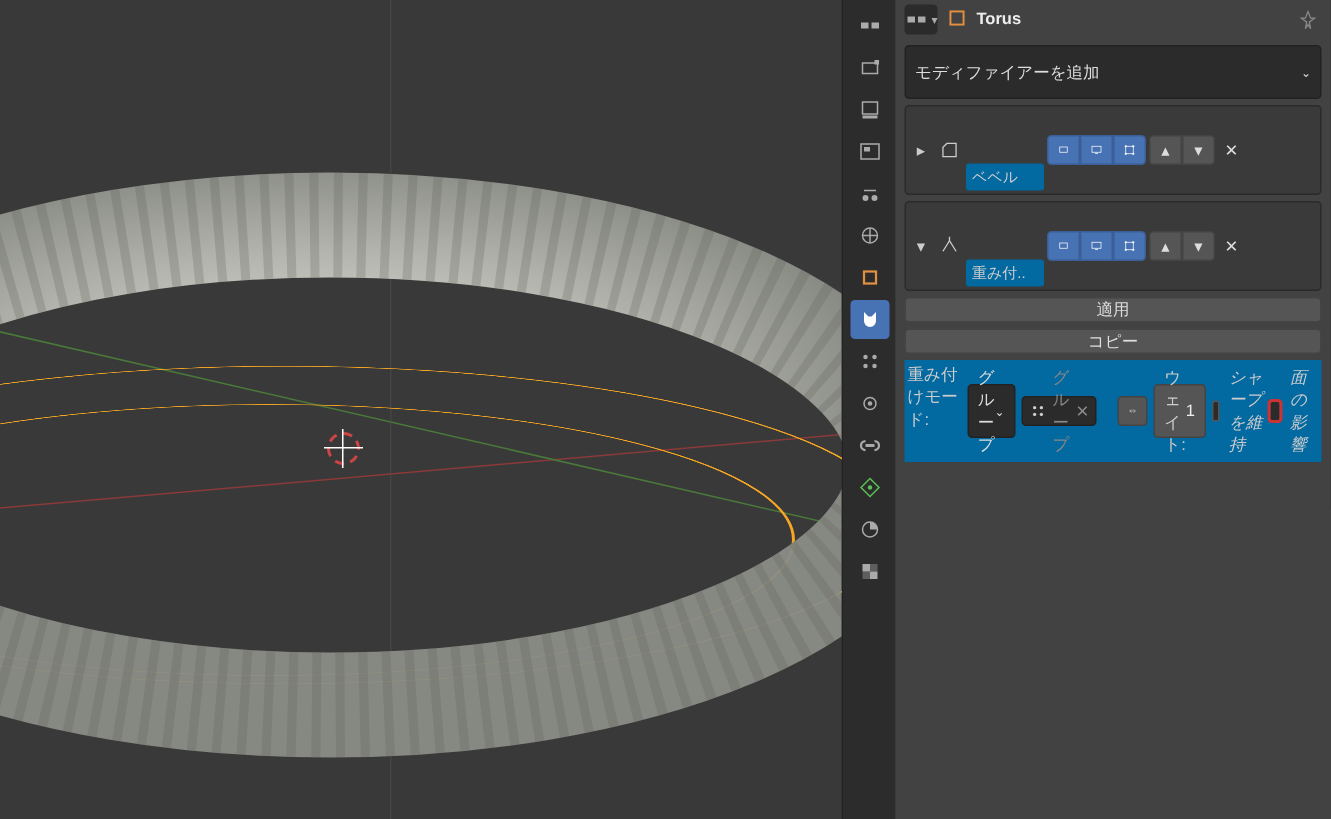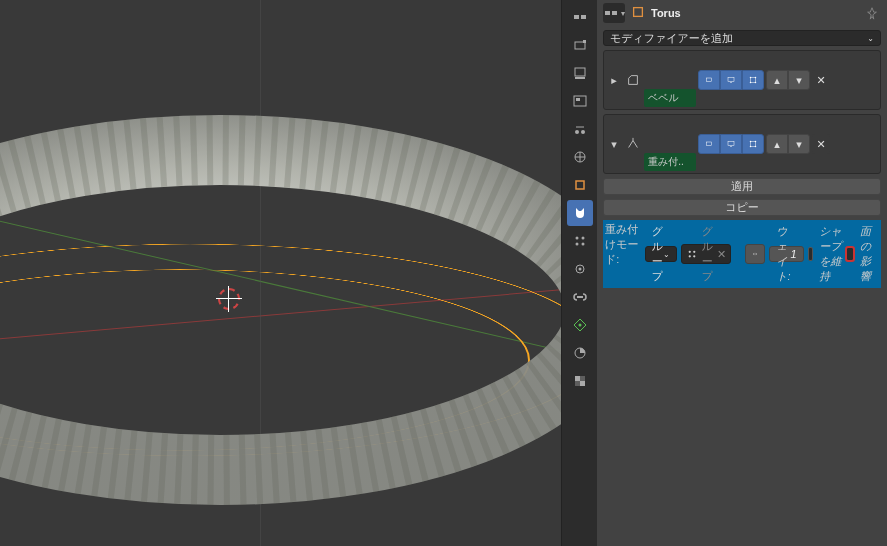--- a/index.html
+++ b/index.html
@@ -19,32 +19,32 @@
   .tab-btn { width: 26px; height: 26px; display: flex; align-items: center; justify-content: center; border-radius: 3px; color: #aaa; cursor: pointer; }
   .tab-btn.active { background: #4772b3; color: #fff; }
   .tab-btn svg { width: 16px; height: 16px; }
 
   .props { flex: 1; background: #424242; padding: 0; display: flex; flex-direction: column; position: relative; }
   .props-header { display: flex; align-items: center; height: 26px; padding: 0 6px; gap: 6px; }
   .props-header .obj-name { color: #eee; font-weight: bold; }
   .pin { position: absolute; right: 8px; top: 6px; color: #888; cursor: pointer; }
   .props-body { padding: 4px 6px; display: flex; flex-direction: column; gap: 4px; }
 
-  .dropdown, .field, .btn, .num-field { background: #2b2b2b; border: 1px solid #222; border-radius: 3px; height: 16px; display: flex; align-items: center; padding: 0 6px; color: #ddd; cursor: pointer; }
+  .dropdown, .field, .btn, .num-field { background: #2b2b2b; border: 1px solid #222; border-radius: 3px; height: 36px; display: flex; align-items: center; padding: 0 6px; color: #ddd; cursor: pointer; }
   .dropdown { justify-content: space-between; }
-  .num-field { justify-content: space-between; background: #555; border-color: #444; color: #ddd; font-style: italic; }
+  .num-field { justify-content: space-between; background: #555; border-color: #444; color: #ddd; }
   .num-field .label { color: #ccc; }
   .num-field .value { color: #eee; }
   .btn { justify-content: center; background: #555; border-color: #444; }
   .icon-btn { width: 22px; height: 20px; }
   .active-blue { background: #4772b3; border-color: #3a5e96; color: #fff; }
   .modifier-row { display: flex; align-items: center; gap: 2px; background: #3a3a3a; border: 1px solid #2a2a2a; border-radius: 3px; padding: 2px; }
   .modifier-row .expand { width: 16px; text-align: center; color: #ccc; cursor: pointer; }
   .modifier-row .mod-icon { width: 18px; height: 18px; display: flex; align-items: center; justify-content: center; color: #ccc; }
-  .modifier-row .mod-name { flex: 0 0 52px; background: #14532d; border-radius: 2px; padding: 2px 4px; font-size: 10px; white-space: nowrap; overflow: hidden; margin-top: 36px; }
+  .modifier-row .mod-name { flex: 0 0 52px; background: #0369a1; border-radius: 2px; padding: 2px 4px; font-size: 10px; white-space: nowrap; overflow: hidden; margin-top: 36px; }
   .btn-group { display: flex; gap: 0; }
   .btn-group .btn, .btn-group .icon-btn { border-radius: 0; }
   .btn-group .btn:first-child, .btn-group .icon-btn:first-child { border-radius: 3px 0 0 3px; }
   .btn-group .btn:last-child, .btn-group .icon-btn:last-child { border-radius: 0 3px 3px 0; }
   .two-col { display: flex; gap: 4px; flex-direction: column; }
   .two-col > * { flex: 1; }
   .settings-block { background: #0369a1; padding: 2px 0; display: flex; flex-direction: row; gap: 4px; }
   .settings-row { display: flex; gap: 4px; align-items: center; }
   .settings-row .half { flex: 1; }
   .setting-label { color: #ccc; padding-left: 2px; }

